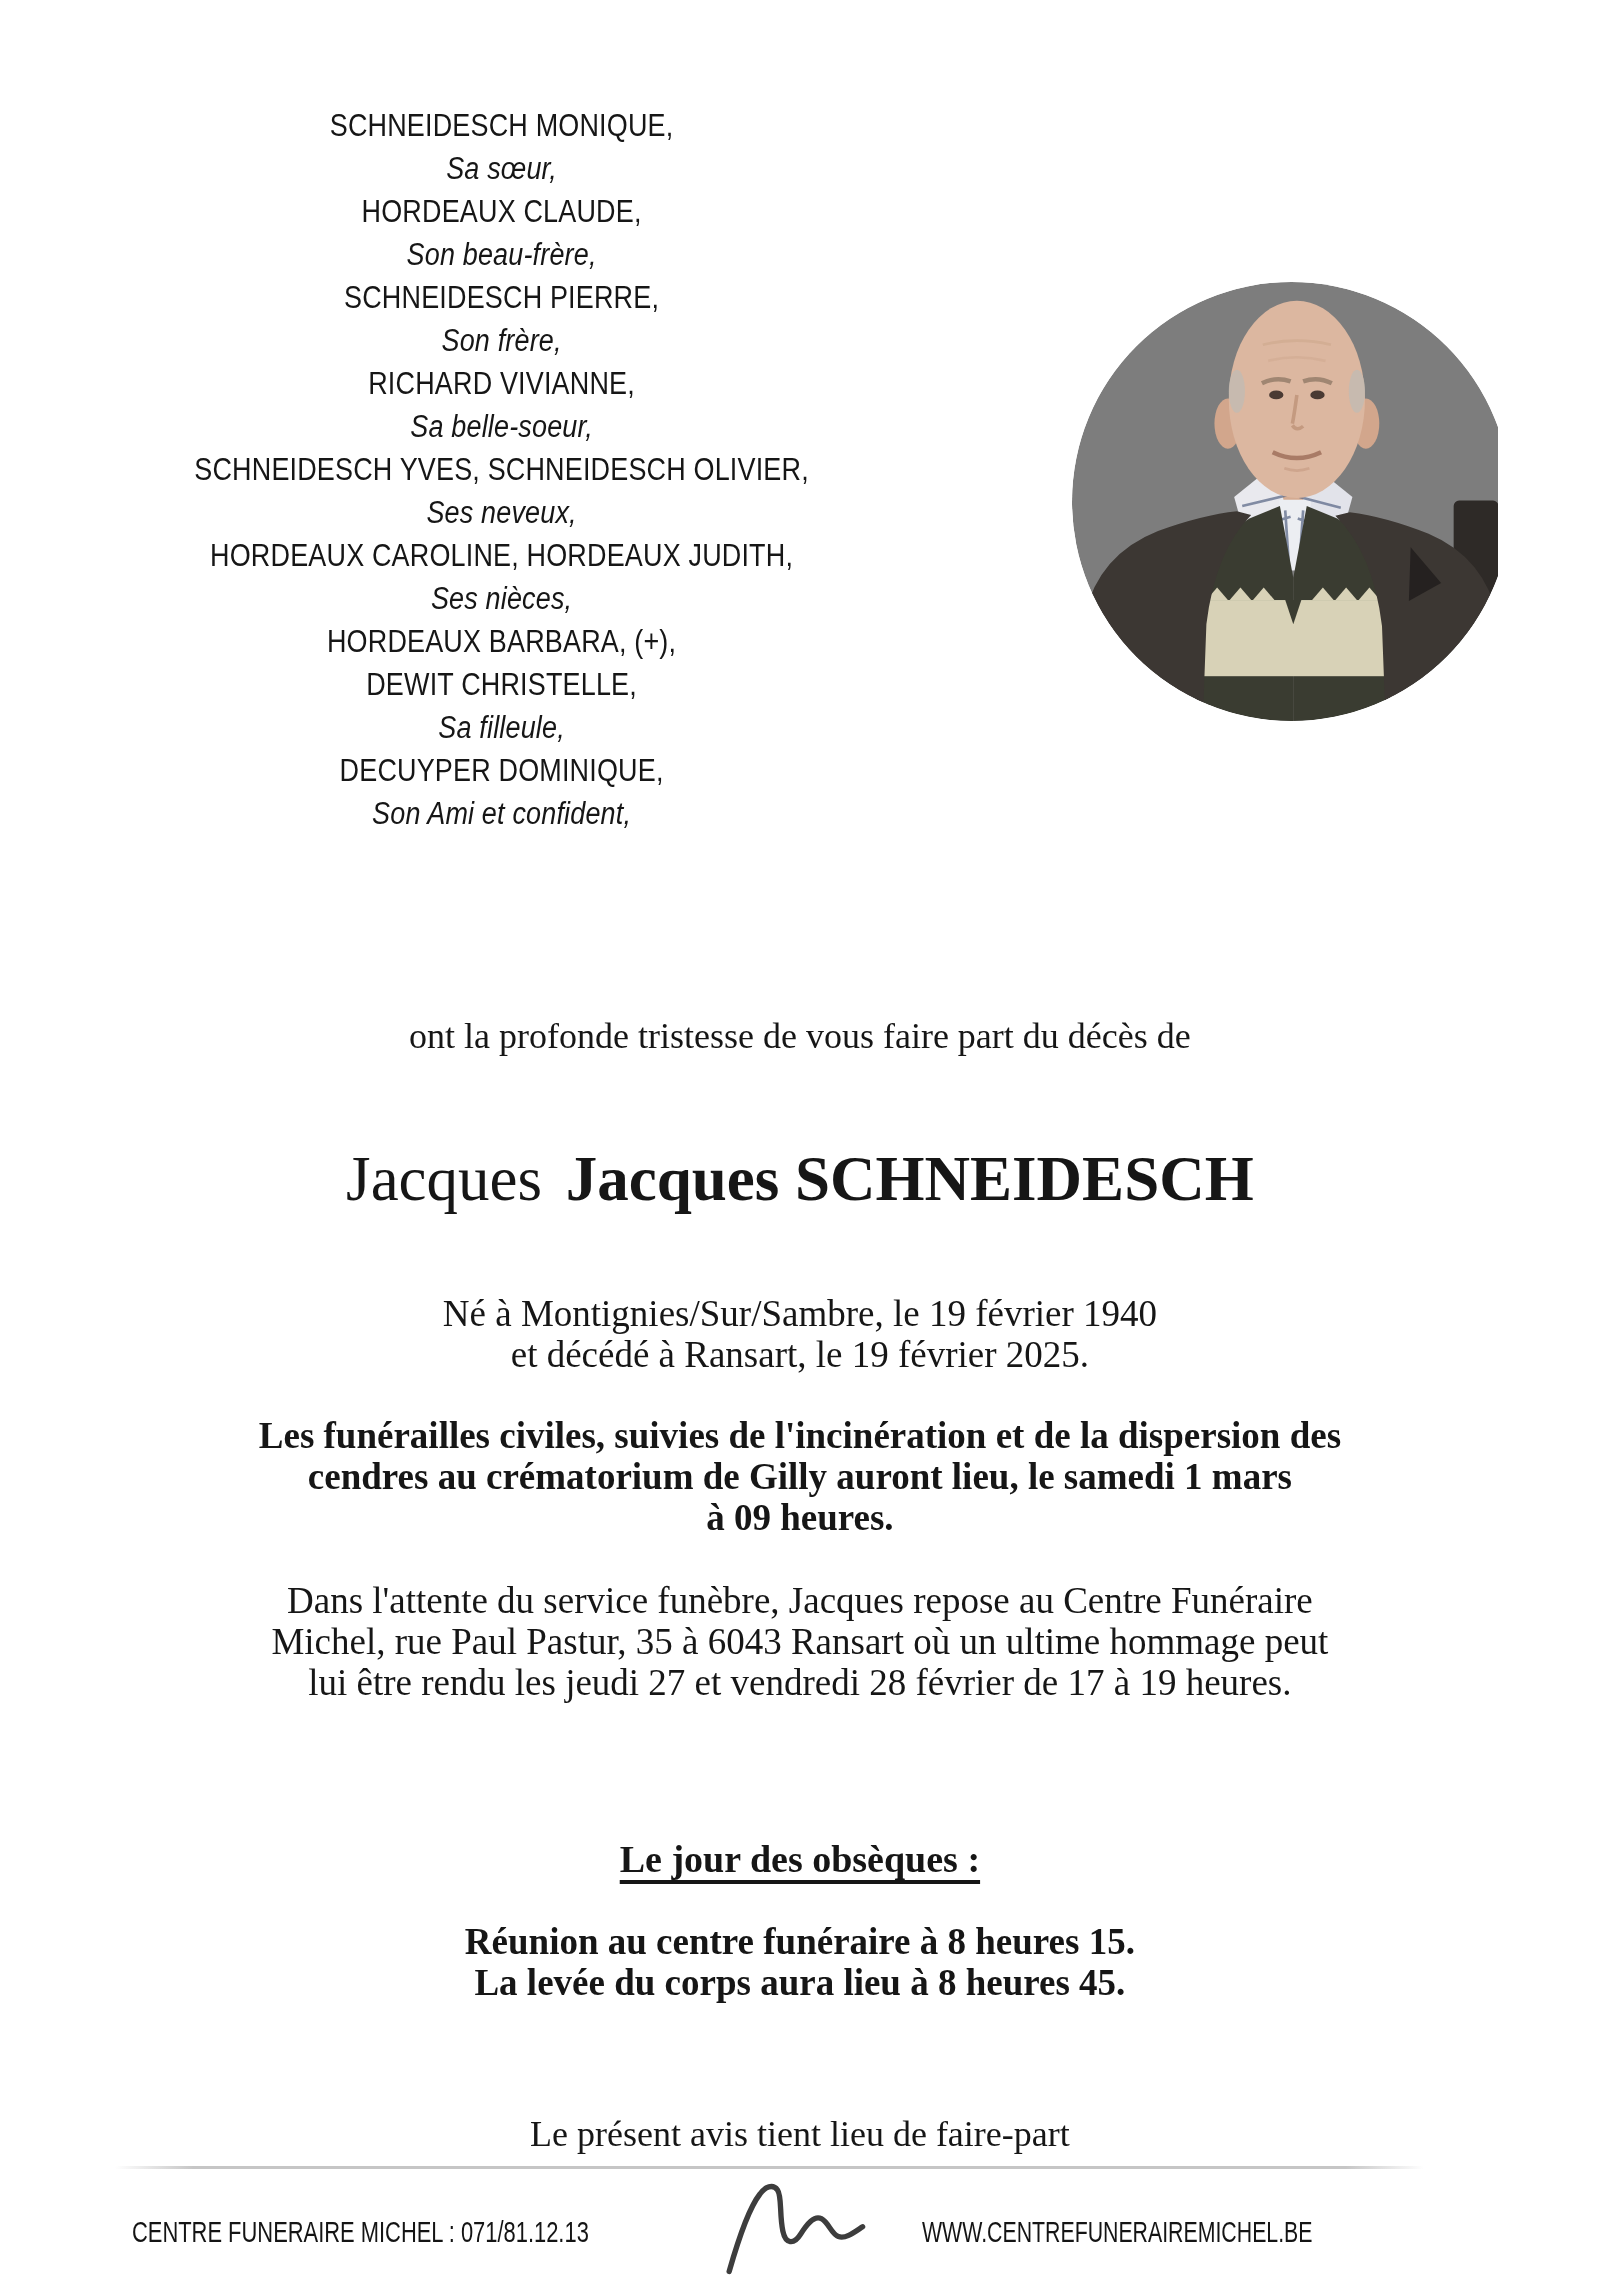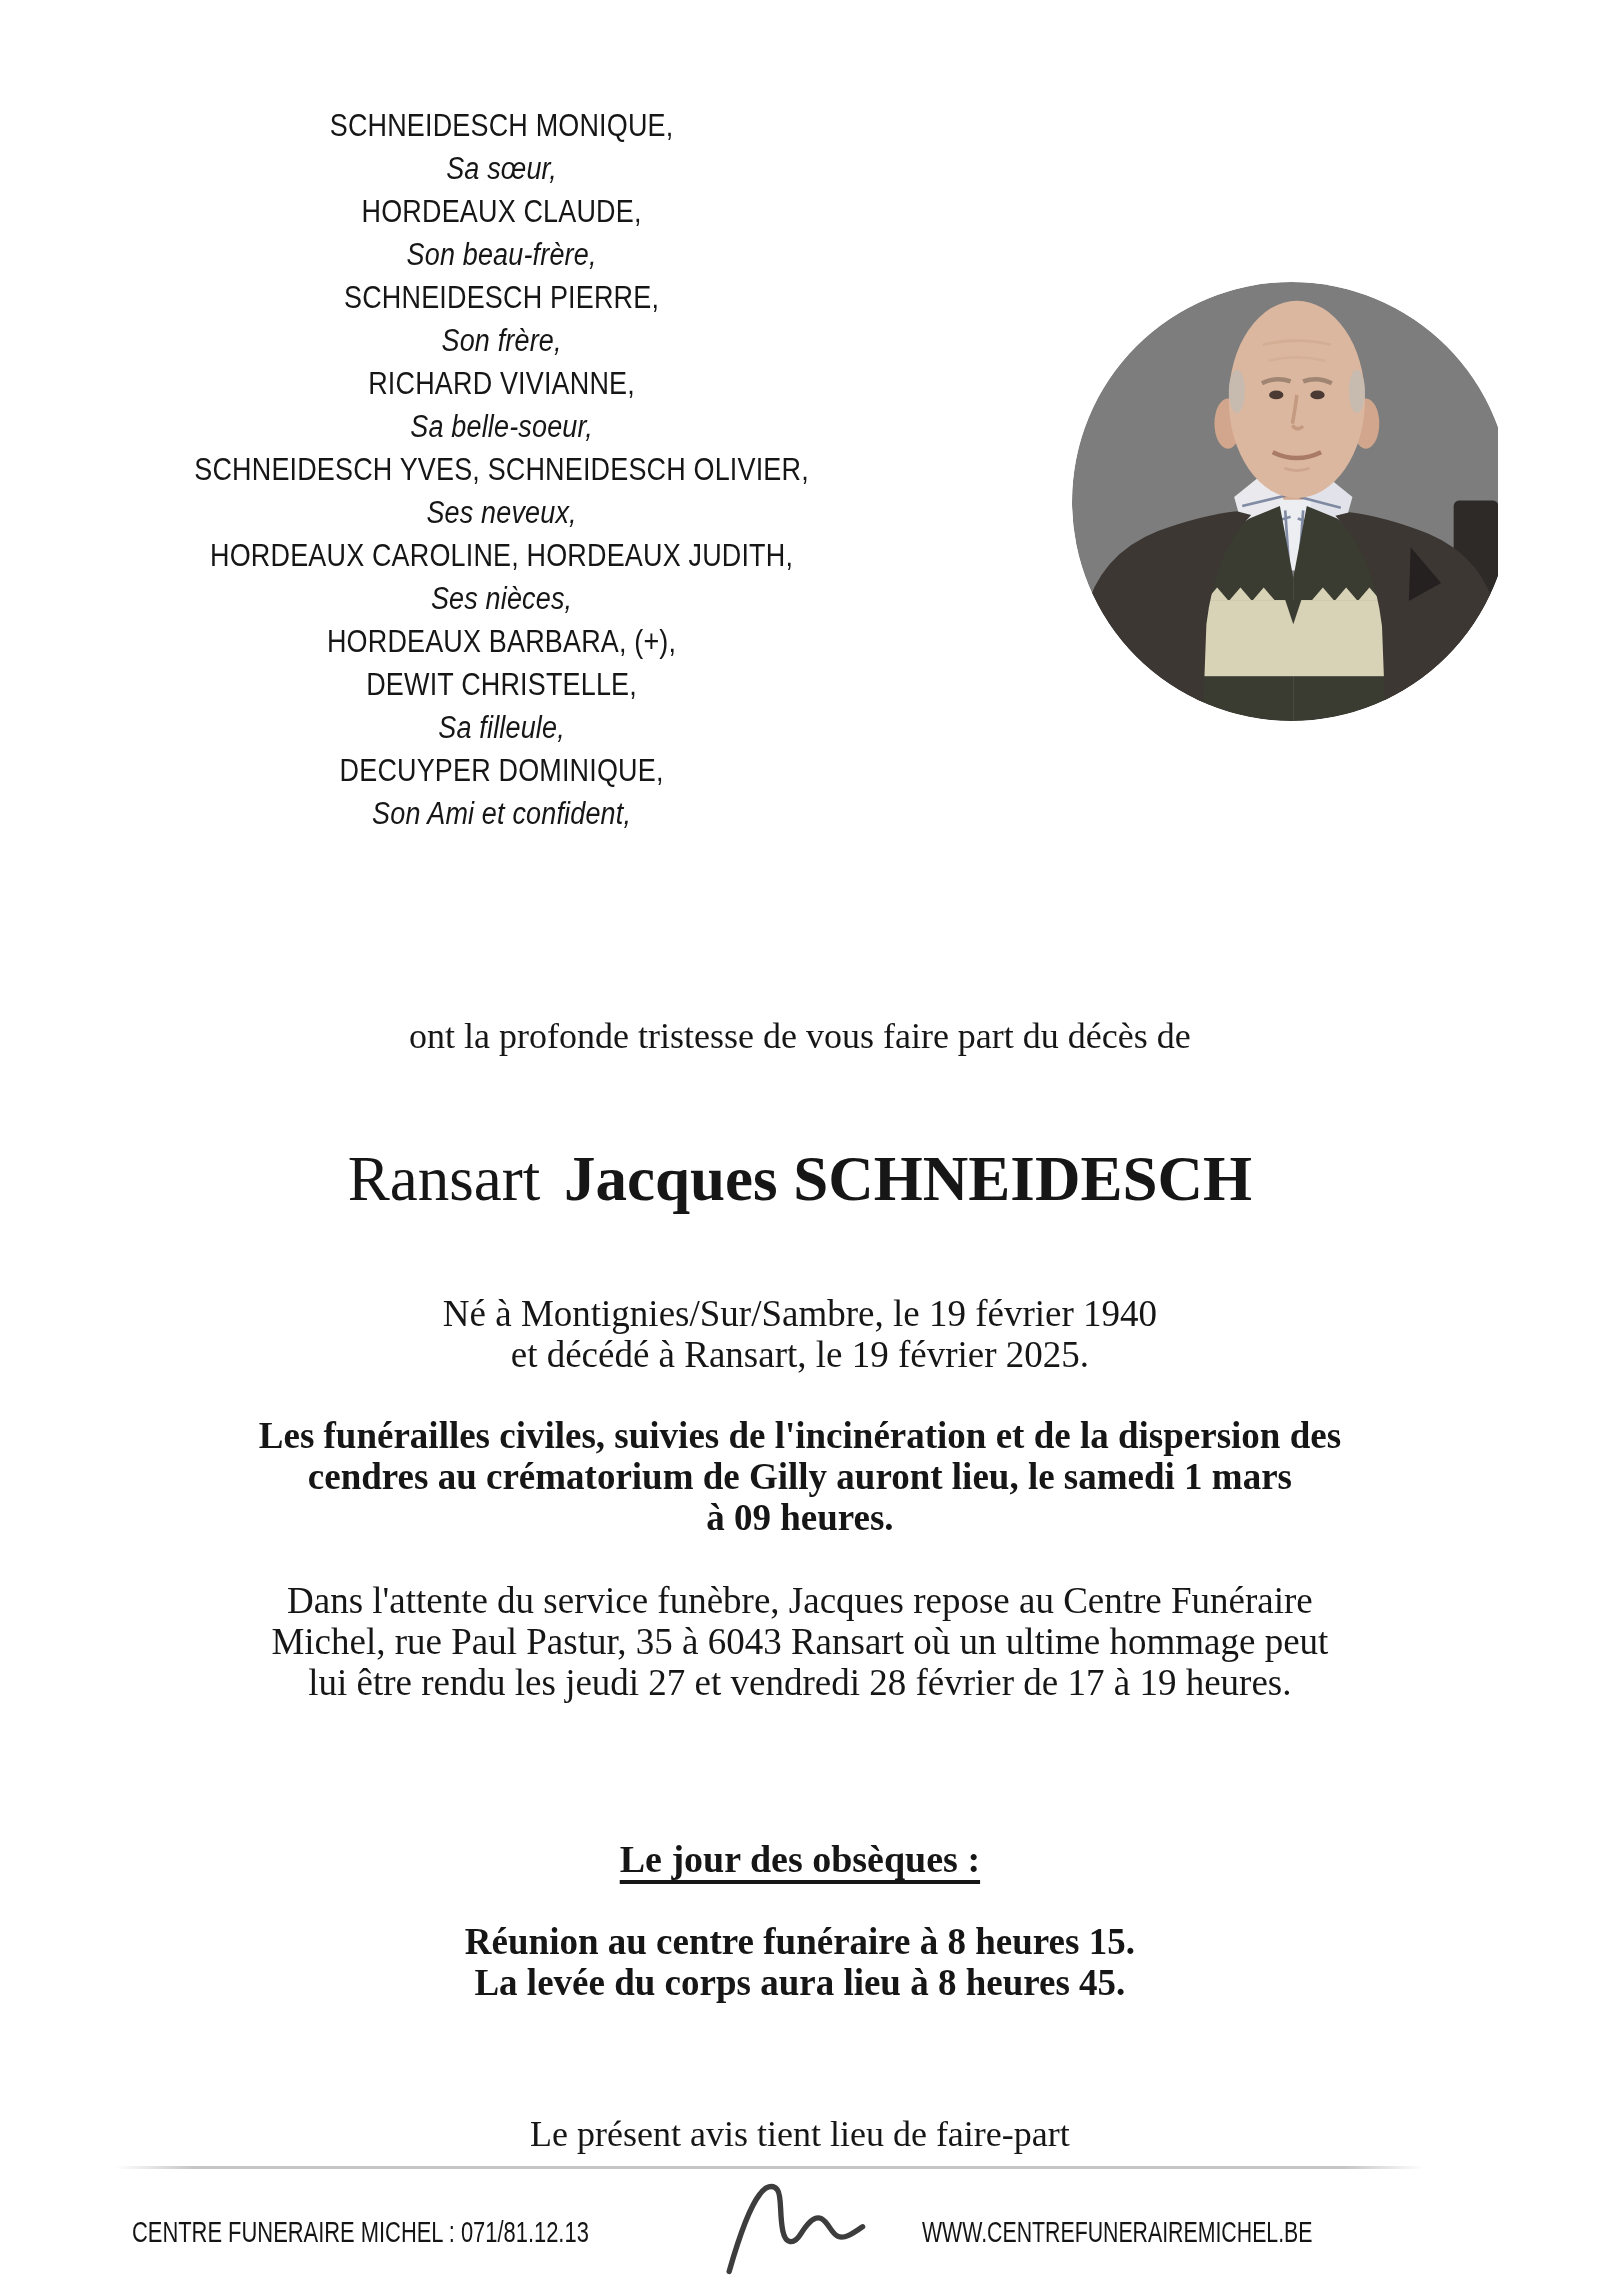--- a/index.html
+++ b/index.html
@@ -134,21 +134,21 @@
         <path d="M251,126 Q248,148 246,158 M246,160 Q251,167 258,161" stroke="#c49a80" stroke-width="4" fill="none"></path>
         <path d="M224,190 Q251,203 278,190" stroke="#a97b66" stroke-width="5" fill="none"></path>
         <path d="M237,208 Q251,213 265,208" stroke="#c79d85" stroke-width="3" fill="none" opacity="0.7"></path>
       </g>
     </svg>
   </div>
 
   <div class="cblock intro">ont la profonde tristesse de vous faire part du décès de</div>
 
   <div class="cblock title">
-    <span class="prefix">Ransart</span>
+    <span class="prefix">Jacques</span>
     <span class="bname">Jacques SCHNEIDESCH</span>
   </div>
 
   <div class="cblock birth">
     <div>Né à Montignies/Sur/Sambre, le 19 février 1940</div>
     <div>et décédé à Ransart, le 19 février 2025.</div>
   </div>
 
   <div class="cblock funeral">
     <div>Les funérailles civiles, suivies de l'incinération et de la dispersion des</div>

